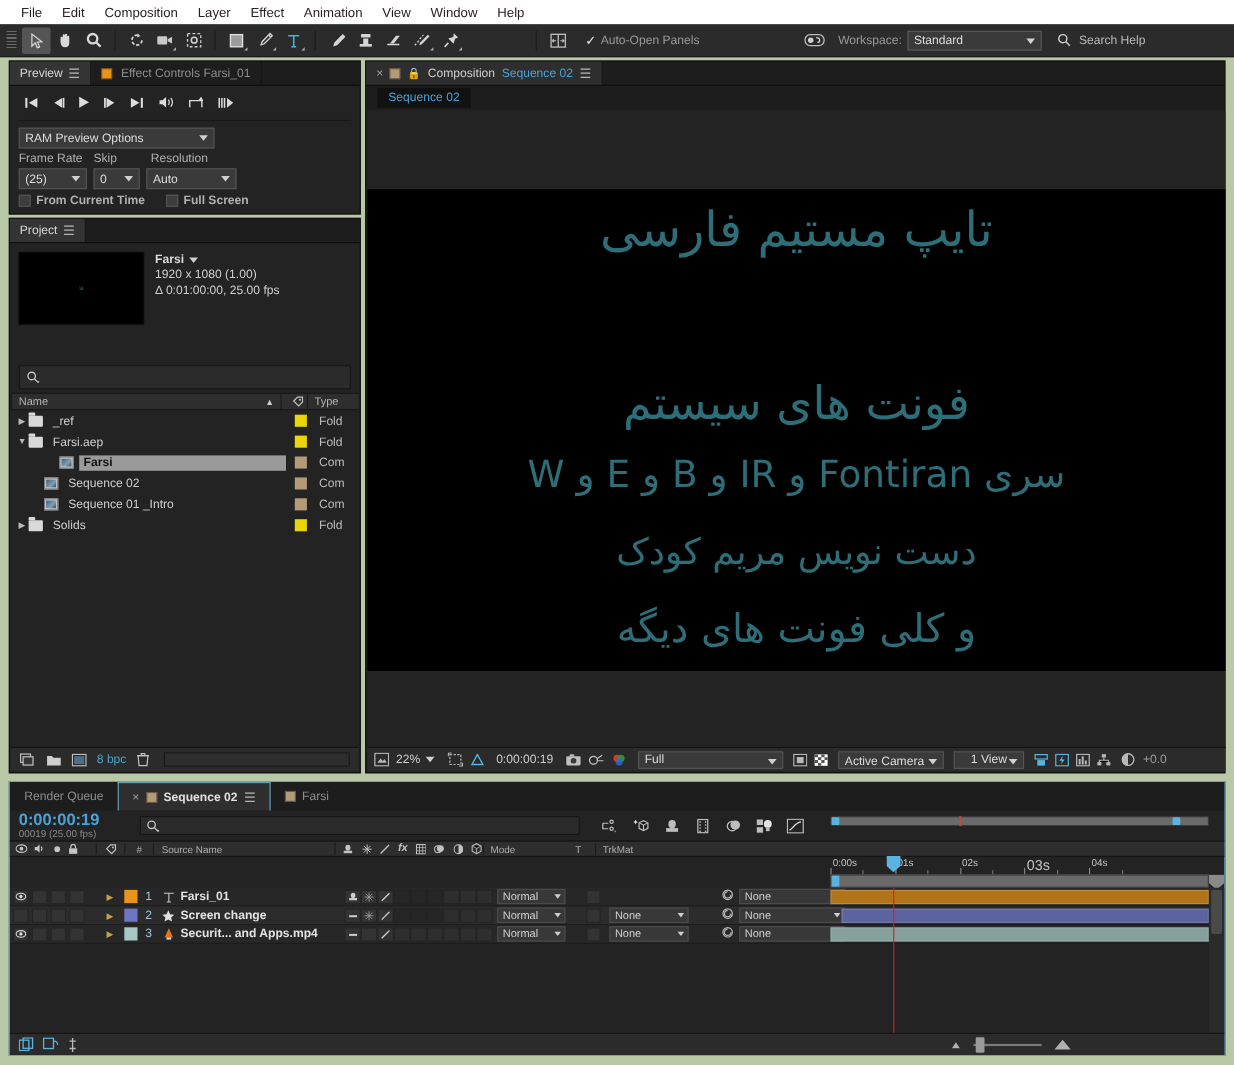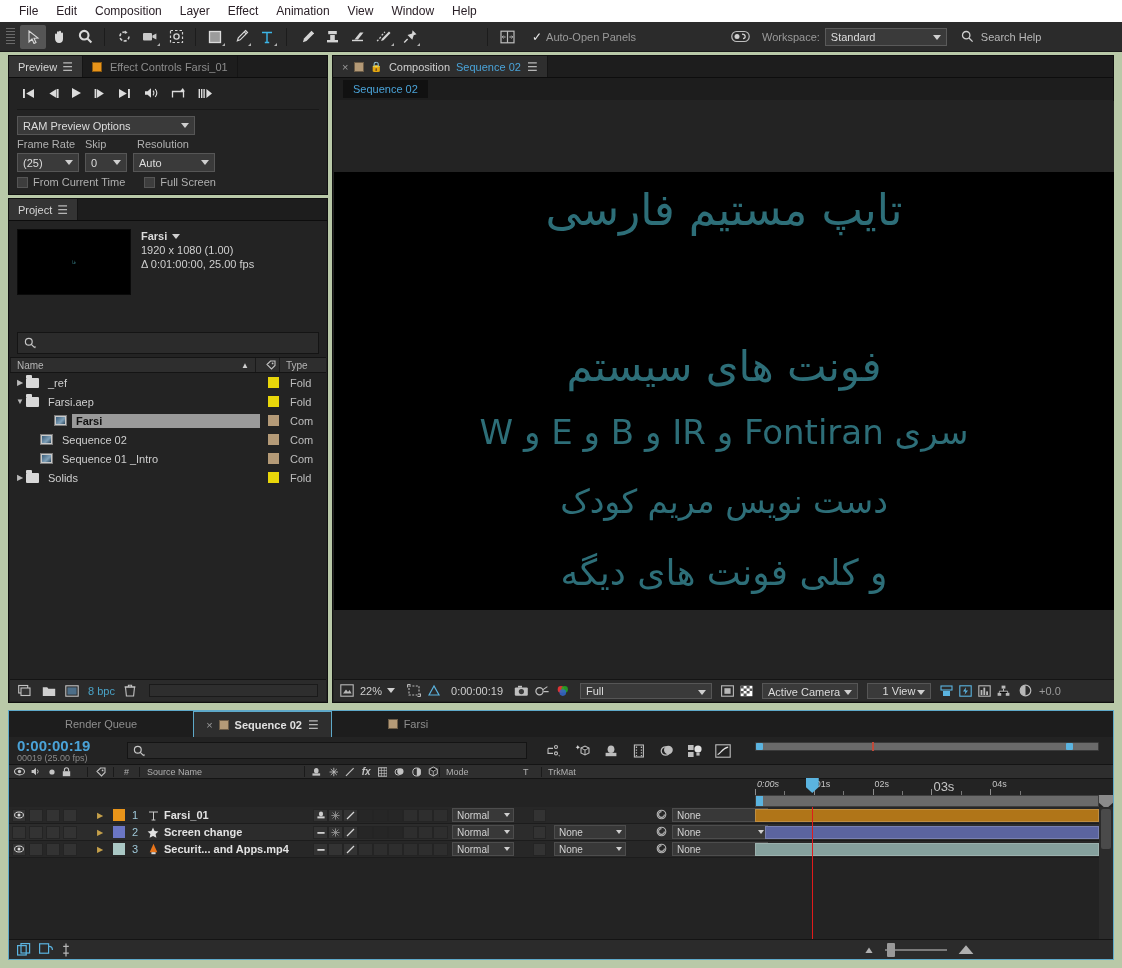--- a/index.html
+++ b/index.html
@@ -133,21 +133,21 @@
     border-top:5px solid #cfcfcf; display:inline-block;}
   .fullsel { width:132px; position:relative; }
   .camsel { width:96px; position:relative; }
   .plus { color:#9c9c9c; }
 
   
   .tl { position:absolute; left:8px; top:710px; width:1106px; height:250px;
     background:#232323; border:1px solid #5ea9c9; }
   .tltabs { height:26px; background:#1d1d1d; display:flex; align-items:stretch; }
   .tltab { display:flex; align-items:center; gap:6px; padding:0 12px; font-size:11px;
-    color:#9a9a9a; border:1px solid transparent; cursor:default;margin-left:43px;}
+    color:#9a9a9a; border:1px solid transparent; cursor:default;}
   .tltab.act { background:#2e2e2e; color:#e0e0e0; border:1px solid #5ea9c9; border-bottom:none;}
   .tltab.inact2 { color:#8e8e8e; }
   .tlctl { height:28px; background:#232323; display:flex; align-items:center; gap:0;
     border-bottom:1px solid #141414; position:relative;}
   .tc { color:#4aa3d8; font-weight:bold; font-size:15px; line-height:14px;
     font-family:"Liberation Sans",sans-serif; }
   .tcsub { color:#8a8a8a; font-size:9px; line-height:10px; }
   .tlsearch { width:400px; height:17px; background:#2b2b2b; border:1px solid #141414;
     margin-left:8px; display:flex; align-items:center; padding:0 5px;}
   .tlicos { display:flex; align-items:center; gap:12px; margin-left:20px; }
@@ -408,21 +408,21 @@
           <div class="sel2" style="width:42px;">
             <span>0</span>
             <span class="ar"></span>
           </div>
           <div class="sel2" style="width:82px;">
             <span>Auto</span>
             <span class="ar"></span>
           </div>
         </div>
 
-        <div class="prow" style="gap:5px;margin-top:4px;">
+        <div class="prow" style="gap:5px;margin-top:4px;font-weight:bold;">
           <span class="cbx"></span>
           <span class="lbl">From Current Time</span>
           <span class="cbx" style="margin-left:14px;"></span>
           <span class="lbl">Full Screen</span>
         </div>
       </div>
     </div>
 
     <div class="panel" style="margin-top:3px;height:505px;position:relative;">
       <div class="panelhdr">
@@ -792,21 +792,21 @@
             <path d="M1.3 3l4.2 2.2L9.7 3M5.5 5.2v5" stroke="#c2c2c2" stroke-width="0.8"></path>
           </svg>
       </div>
       <div style="width:80px;padding-left:6px;border-left:1px solid #1a1a1a;">Mode</div>
       <div style="width:22px;padding-left:4px;">T</div>
       <div style="width:102px;padding-left:6px;border-left:1px solid #1a1a1a;">TrkMat</div>
     </div>
 
     <div style="position:absolute;left:746px;right:14px;top:68px;height:16px;background:#232323;">
       <div id="ruler-ticks" style="position:relative;height:100%;">
-          <div style="position: absolute; left: 0%; top: 0px; font-size: 9px; color: rgb(197, 197, 197); padding-left: 2px; font-style: italic;">0:00s</div>
+          <div style="position: absolute; left: 0%; top: 0px; font-size: 9px; color: rgb(197, 197, 197); padding-left: 2px;">0:00s</div>
           <div style="position: absolute; left: 0%; bottom: 0px; width: 1px; height: 6px; background: rgb(141, 141, 141);"></div>
           <div style="position: absolute; left: 8.54701%; bottom: 0px; width: 1px; height: 4px; background: rgb(119, 119, 119);"></div>
           <div style="position: absolute; left: 17.094%; top: 0px; font-size: 9px; color: rgb(197, 197, 197); padding-left: 2px;">01s</div>
           <div style="position: absolute; left: 17.094%; bottom: 0px; width: 1px; height: 6px; background: rgb(141, 141, 141);"></div>
           <div style="position: absolute; left: 25.641%; bottom: 0px; width: 1px; height: 4px; background: rgb(119, 119, 119);"></div>
           <div style="position: absolute; left: 34.188%; top: 0px; font-size: 9px; color: rgb(197, 197, 197); padding-left: 2px;">02s</div>
           <div style="position: absolute; left: 34.188%; bottom: 0px; width: 1px; height: 6px; background: rgb(141, 141, 141);"></div>
           <div style="position: absolute; left: 42.735%; bottom: 0px; width: 1px; height: 4px; background: rgb(119, 119, 119);"></div>
           <div style="position: absolute; left: 51.2821%; top: 0px; font-size: 13px; color: rgb(197, 197, 197); padding-left: 2px;">03s</div>
           <div style="position: absolute; left: 51.2821%; bottom: 0px; width: 1px; height: 6px; background: rgb(141, 141, 141);"></div>

